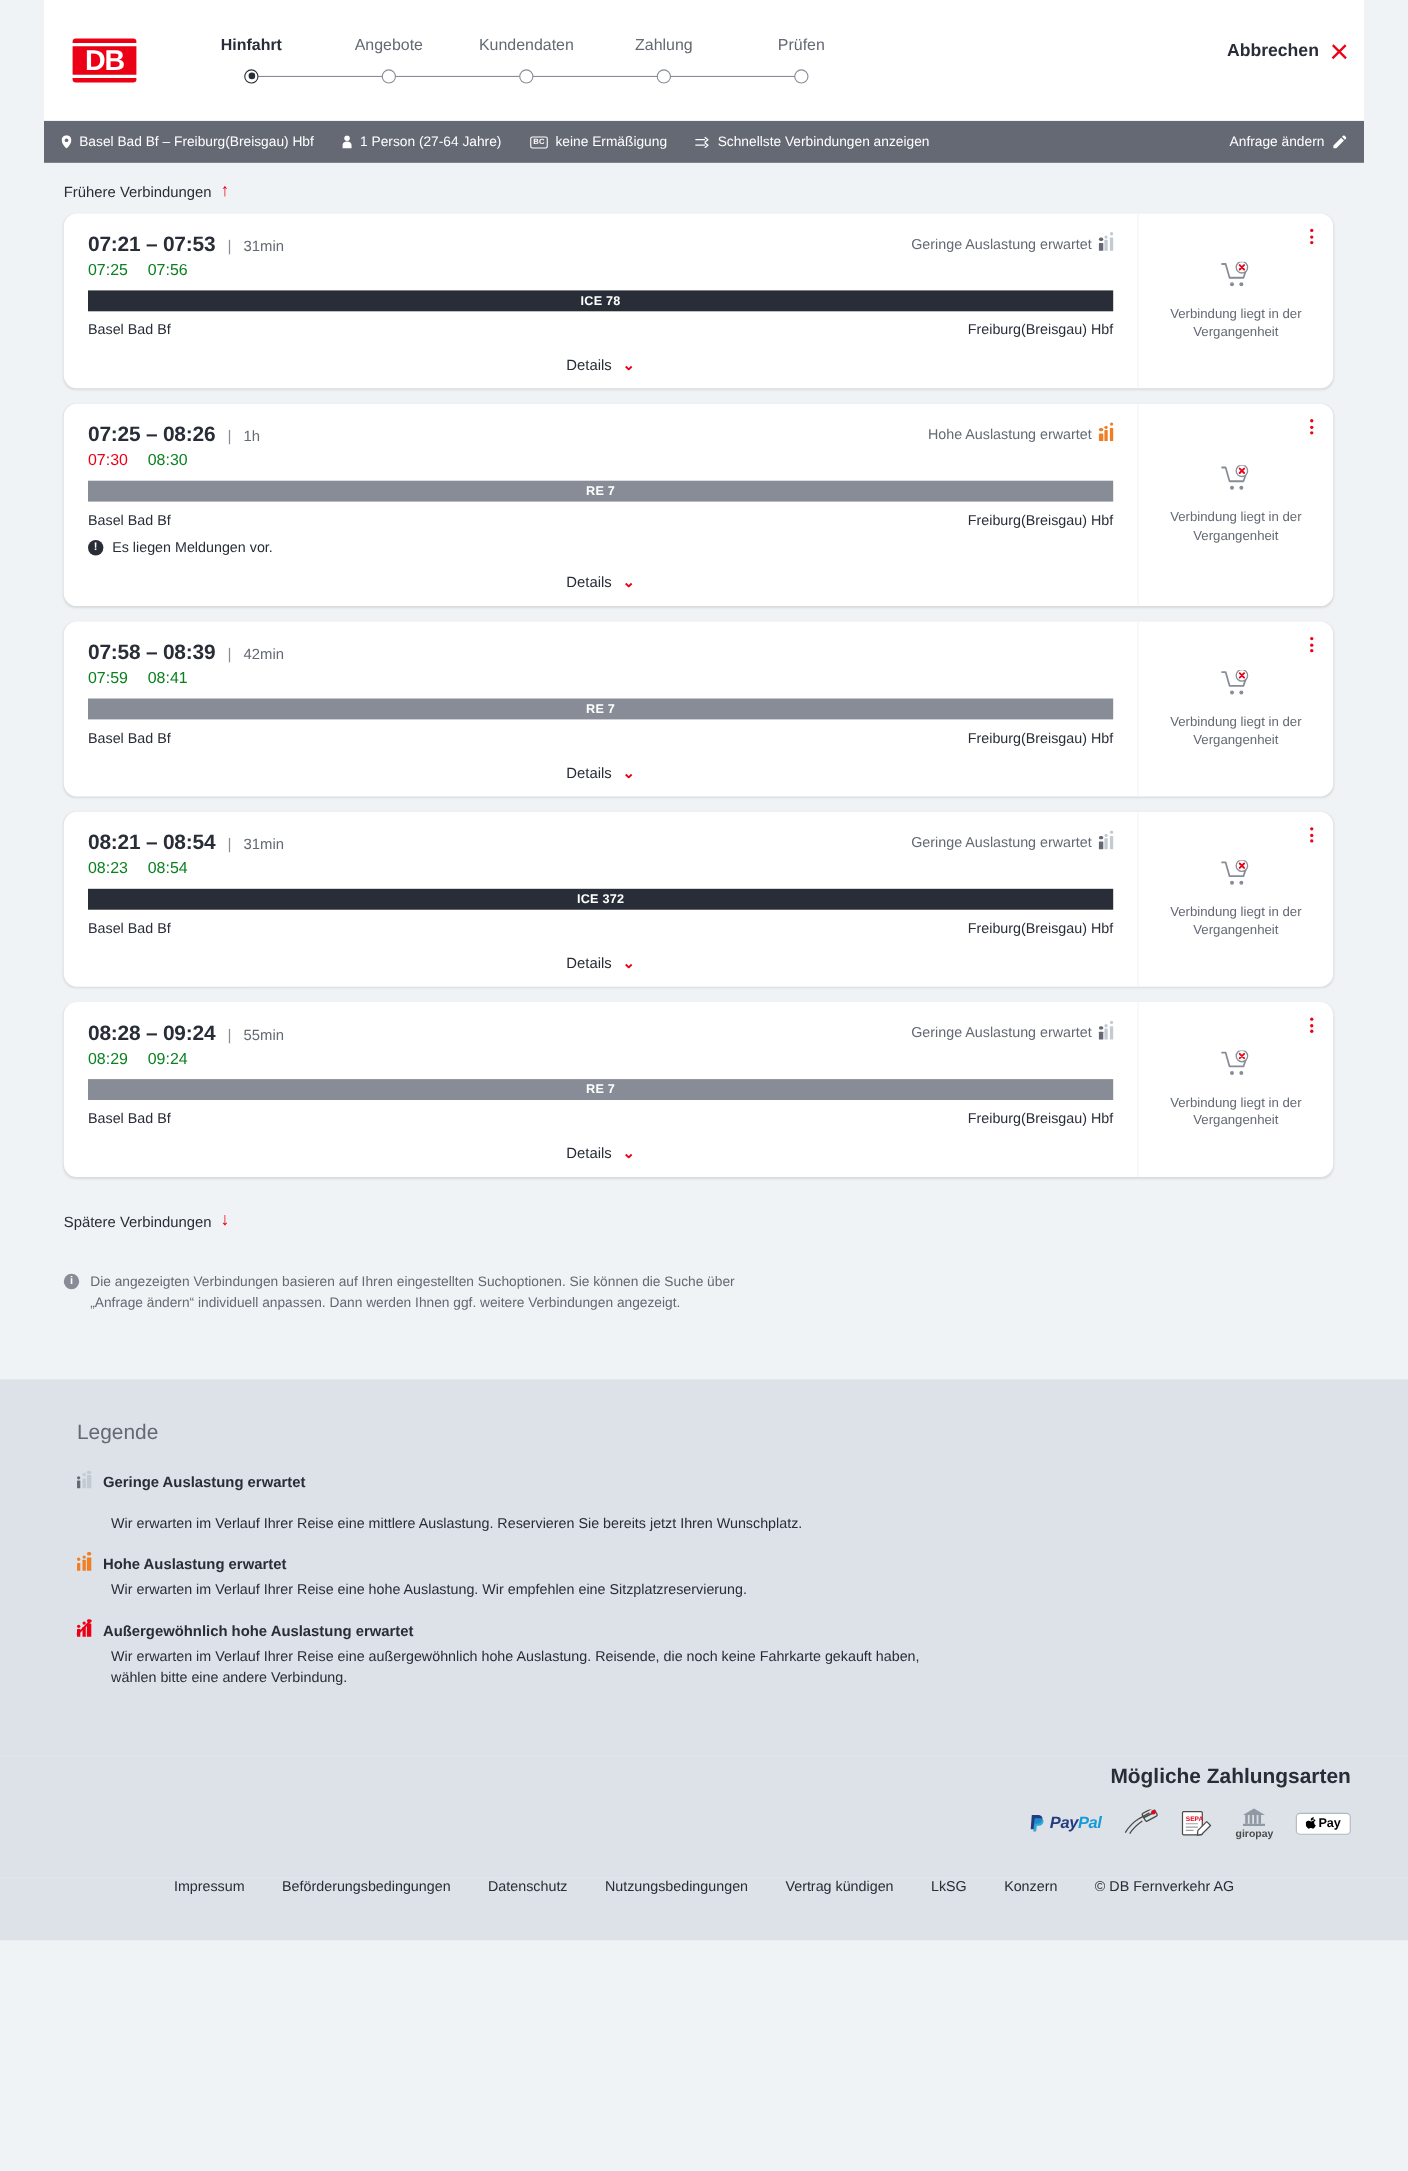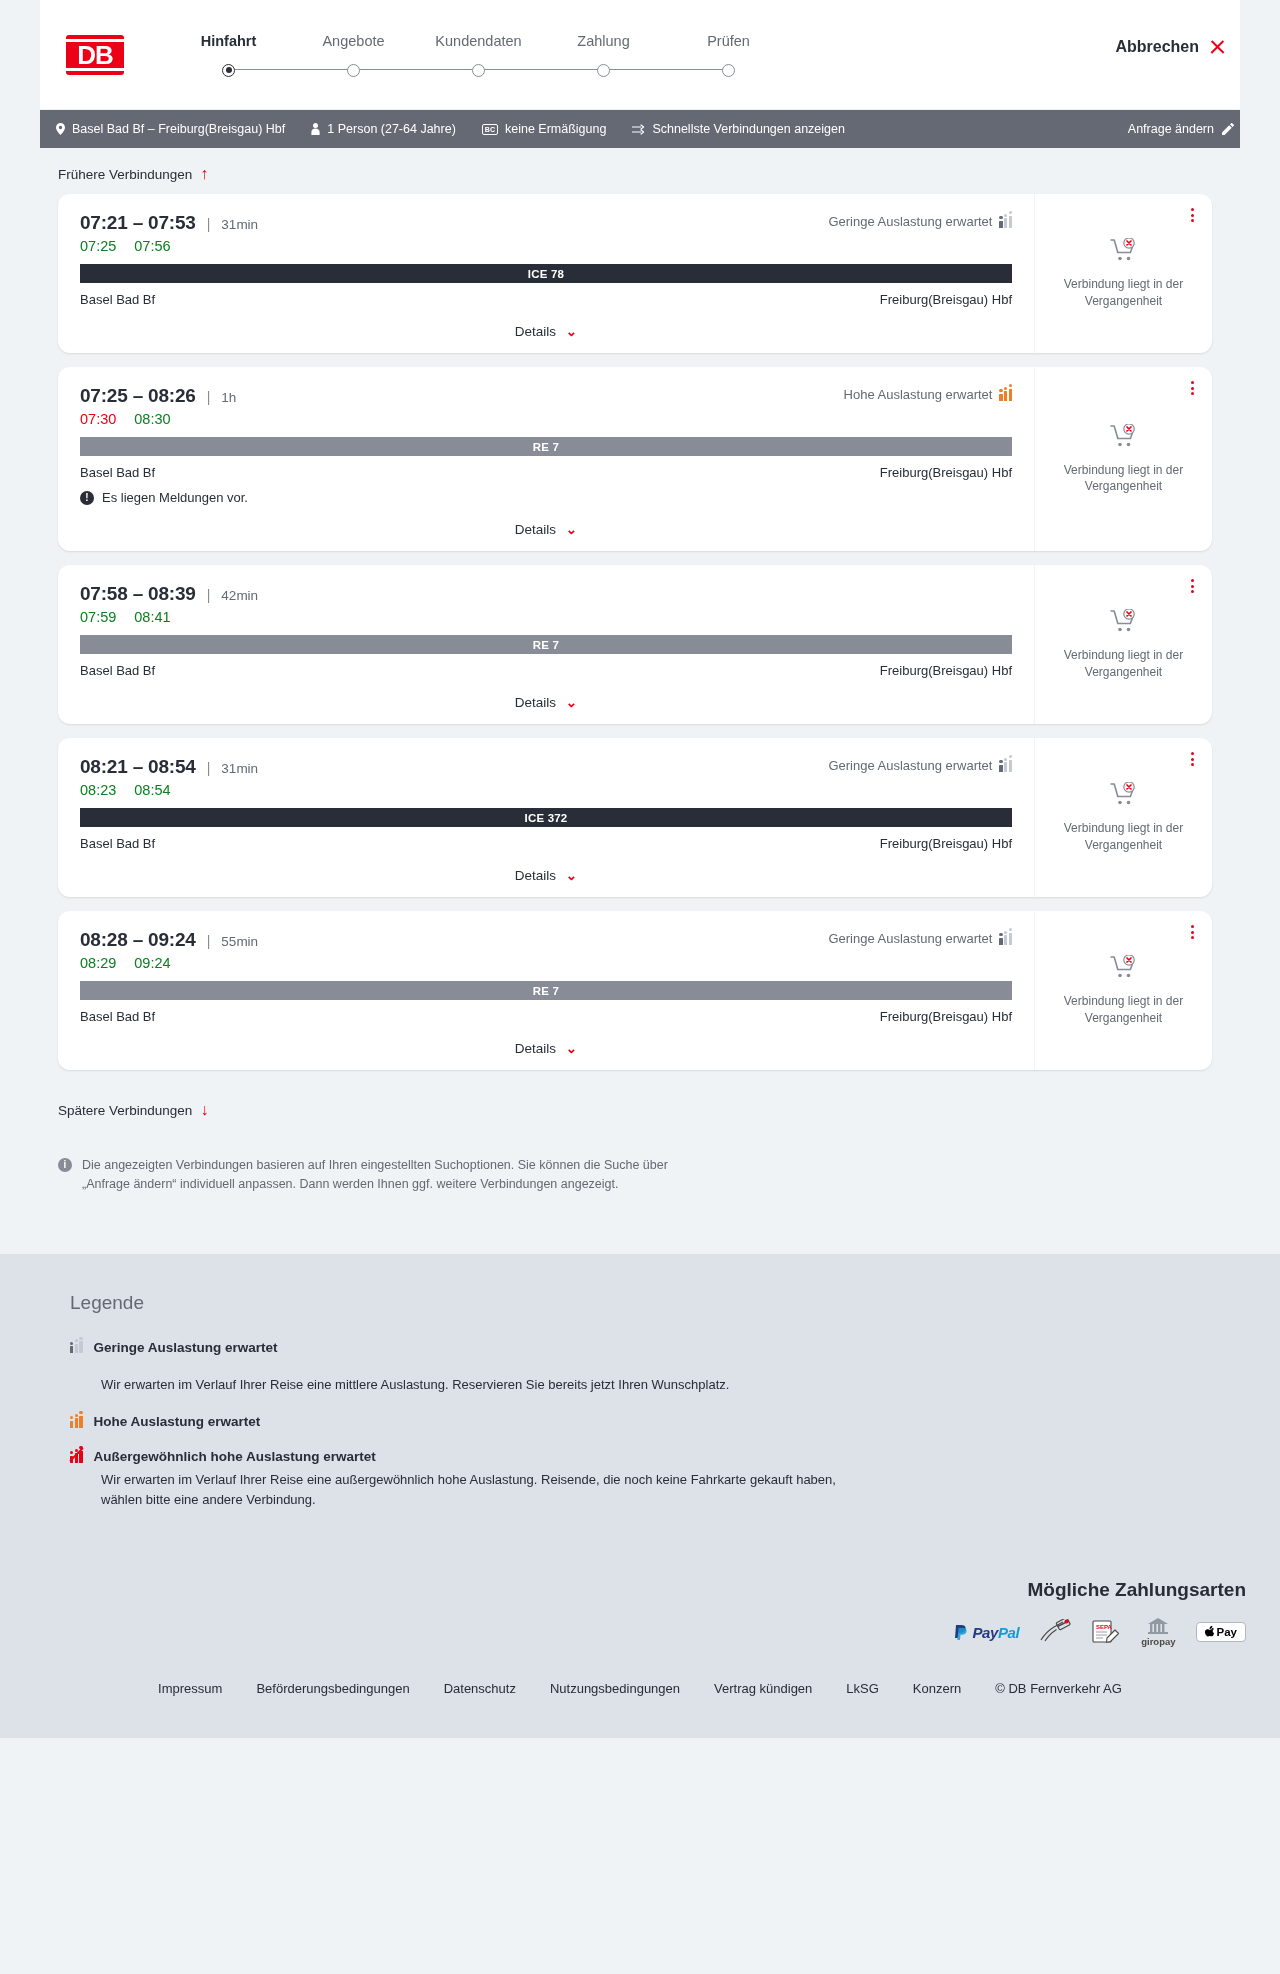--- a/index.html
+++ b/index.html
@@ -85,21 +85,21 @@
     margin: 0 40px;
     background: #646973;
     height: 38px;
     display: flex; align-items: center;
     padding: 0 16px;
     color: #fff; font-size: 12.5px;
     position: relative;
   }
   .crit-item { display: flex; align-items: center; gap: 7px; margin-right: 26px; cursor: pointer; }
   .crit-item .txt { white-space: nowrap; }
-  .crit-right { position: absolute; right: 6px; display: flex; align-items: center; gap: 8px; cursor:pointer;}
+  .crit-right { position: absolute; right: 16px; display: flex; align-items: center; gap: 8px; cursor:pointer;}
   .ico { display: inline-flex; align-items: center; }
 
   .bc-box {
     border: 1.2px solid #fff; border-radius: 2px;
     font-size: 7px; font-weight: 700; padding: 1px 2px; line-height: 1;
   }
 
   
   .content { padding: 0 40px 0 40px; }
   .title-row {
@@ -224,21 +224,21 @@
     content: ""; position: absolute; width: 3.2px; height: 3.2px;
     border-radius: 50%; top: -4.4px; left: 0; background: inherit;
   }
   .occ-g i { position: relative; }
   .sv-dark { background: #646973; }
   .sv-light { background: #c3cad2; }
   .sv-orange { background: #f07e25; }
   .sv-red { background: #ec0016; }
 
   
-  .pay-wrap { background: #dce2e7; padding: 8px 34px 34px 70px; text-align: right; }
+  .pay-wrap { background: #dce2e7; padding: 8px 52px 34px 70px; text-align: right; }
   .pay-title { font-size: 19px; font-weight: 800; color: #282d37; margin-bottom: 16px; }
   .pay-icons { display: flex; justify-content: flex-end; align-items: center; gap: 20px; }
   .pay-badge {
     height: 26px; display: flex; align-items: center; justify-content: center;
   }
   .applepay {
     background: #fff; border: 1px solid #b0b8c0; border-radius: 4px;
     padding: 3px 8px; font-size: 11.5px; font-weight: 600; color: #000;
     display: flex; align-items: center; gap: 2px;
   }
@@ -646,20 +646,21 @@
 
       <div class="legend-item">
         <div class="legend-head">
           <span class="occ-g">
             <i class="b1 sv-orange"></i>
               <i class="b2 sv-orange"></i>
               <i class="b3 sv-orange"></i>
           </span>
           <span class="lh-txt">Hohe Auslastung erwartet</span>
         </div>
+        <div class="legend-desc">Wir erwarten im Verlauf Ihrer Reise eine hohe Auslastung. Wir empfehlen eine Sitzplatzreservierung.</div>
       </div>
 
       <div class="legend-item">
         <div class="legend-head">
           <span class="occ-g" style="position:relative;">
             <i class="b1 sv-red"></i>
               <i class="b2 sv-red"></i>
               <i class="b3 sv-red"></i>
             <svg style="position:absolute;left:-1px;top:-4px;" width="16" height="17" viewBox="0 0 16 17">
                 <path d="M1 14L14 1" stroke="#ec0016" stroke-width="1.8"></path>

